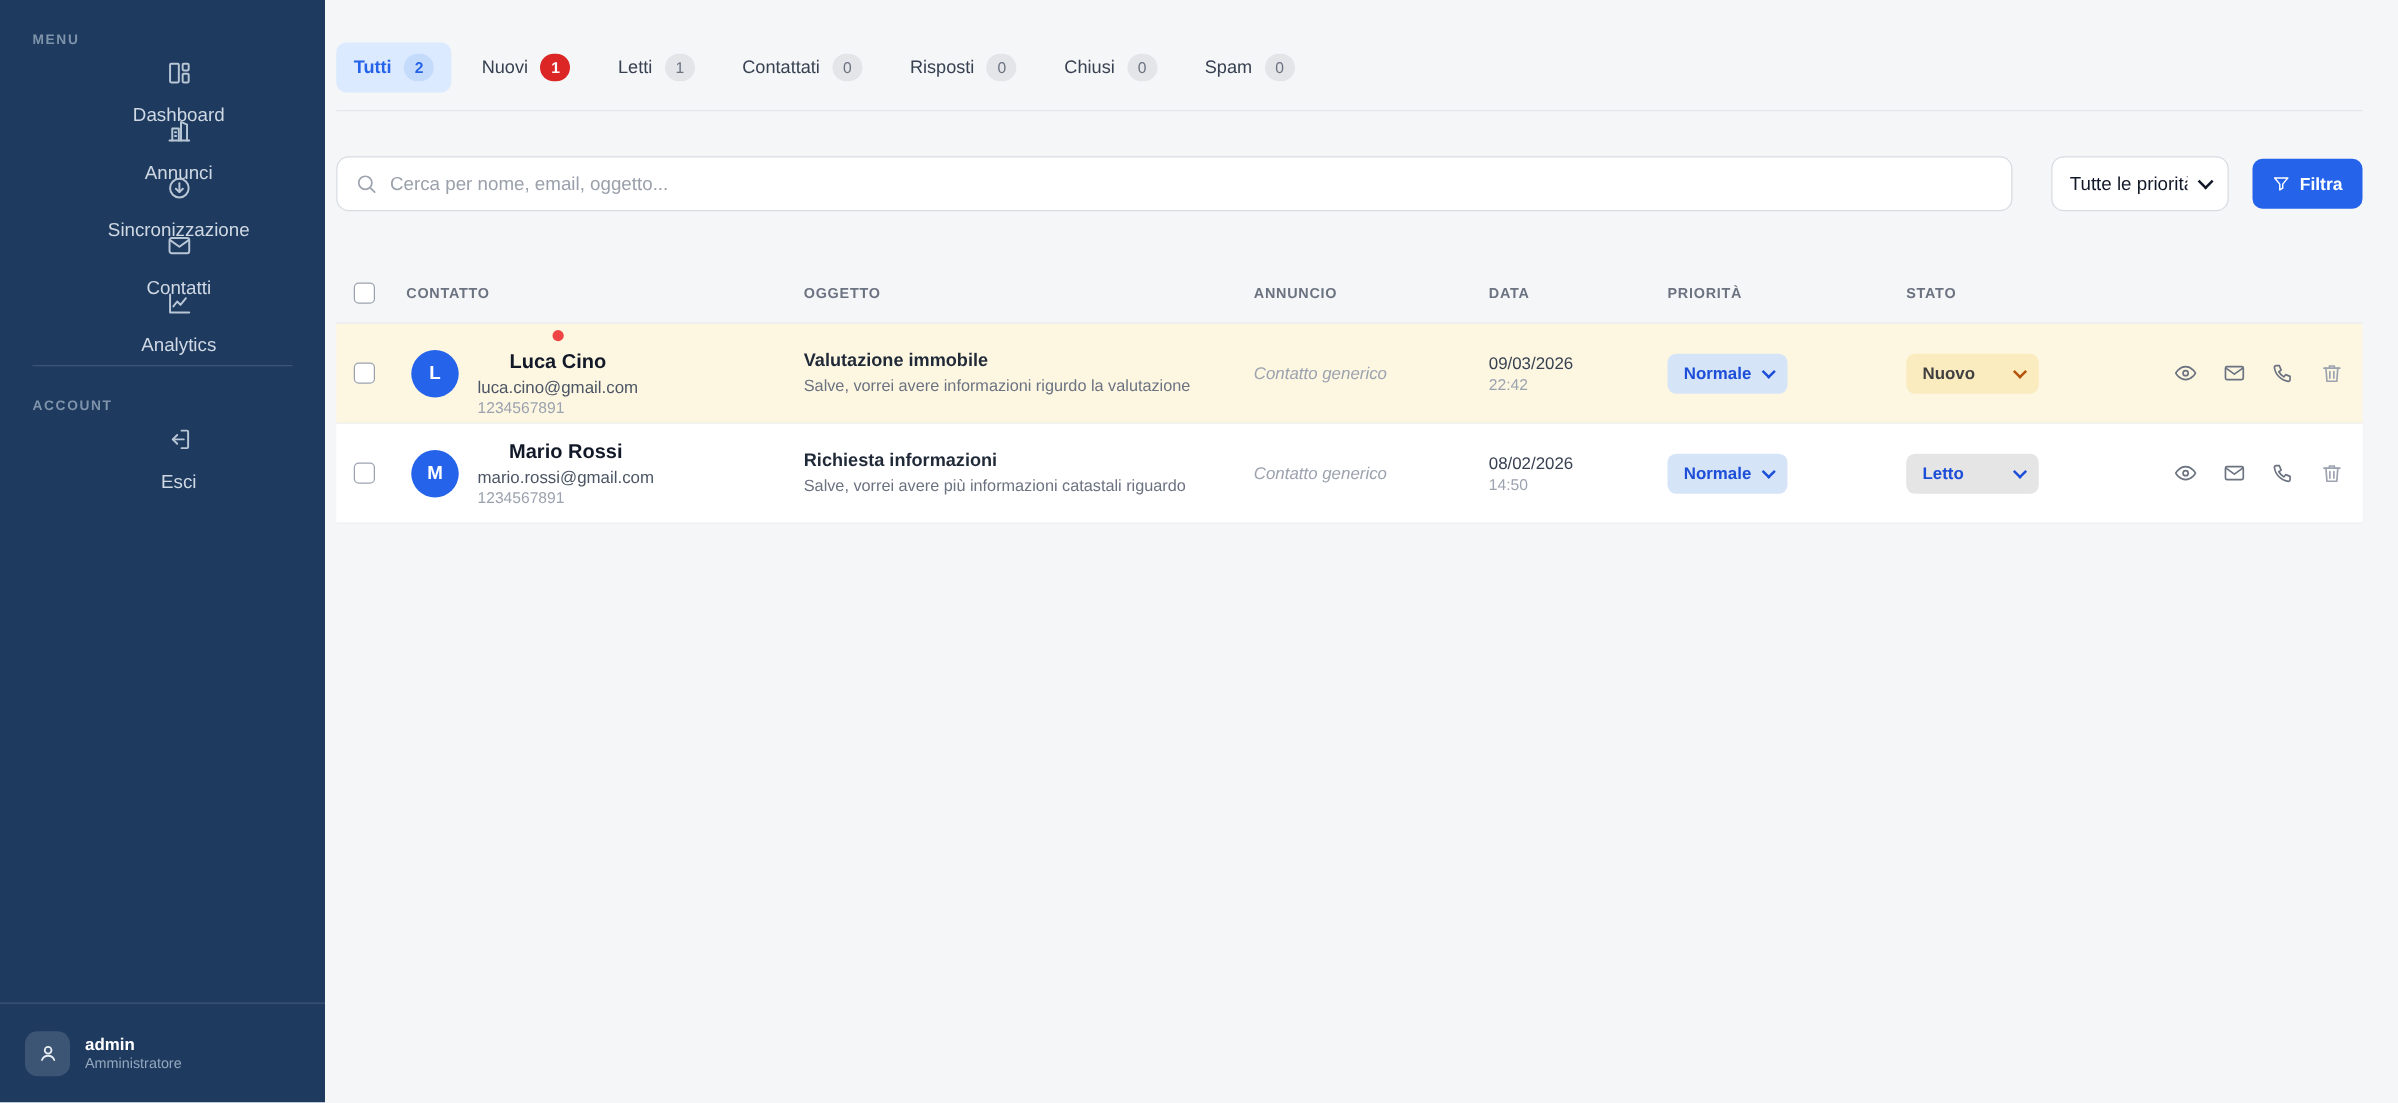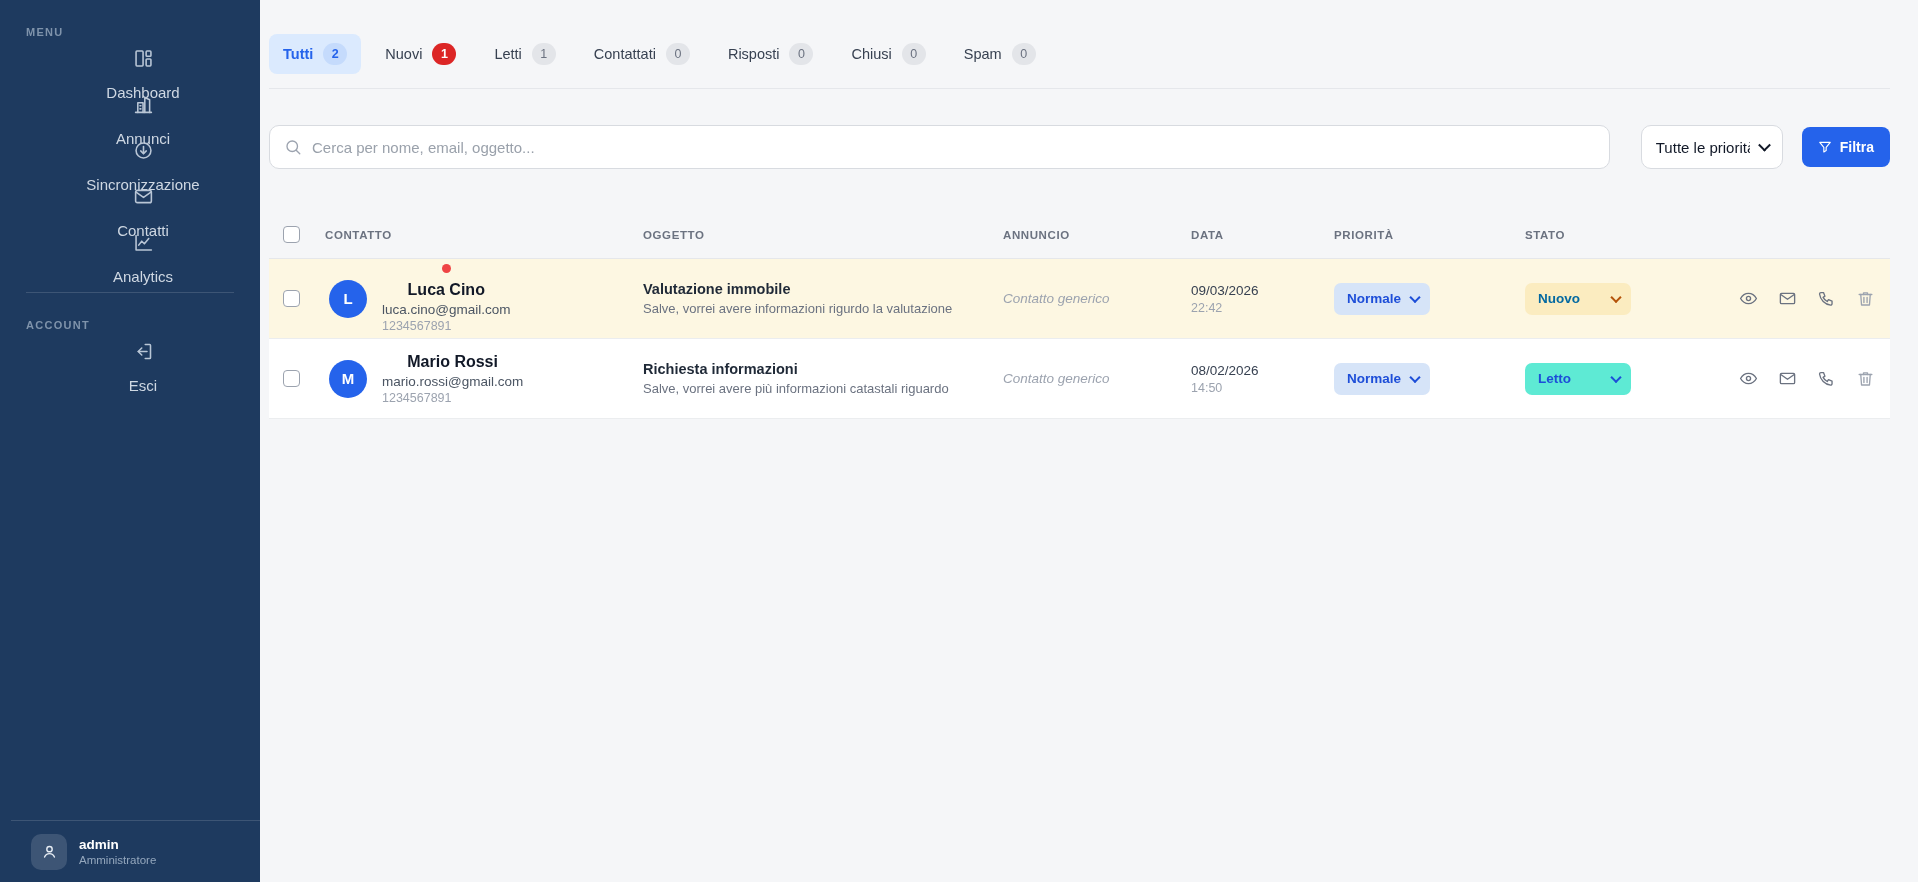--- a/index.html
+++ b/index.html
@@ -8,21 +8,21 @@
   .app { display:flex; width:100%; height:100%; }
 
   
   .sidebar { width:260px; height:100%; background:#1e3a5f; color:#cfd8e3; position:relative; flex-shrink:0; }
   .side-section-label { font-size:11px; font-weight:bold; letter-spacing:1.3px; color:#7f93ab; margin:26px 0 10px 26px; }
   .nav-list { display:flex; flex-direction:column; }
   .nav-item { display:flex; align-items:center; gap:15px; height:46px; padding-left:26px; font-size:15px; color:#cfd8e3; cursor:pointer;flex-direction:column; }
   .nav-icon { width:22px; height:22px; display:inline-flex; align-items:center; justify-content:center; color:#b9c6d6; }
   .nav-icon svg { width:21px; height:21px; }
   .side-divider { height:1px; background:rgba(255,255,255,0.14); margin:14px 26px 0 26px; }
-  .sidebar-footer { position:absolute; left:11px; right:0; bottom:0; height:62px; border-top:1px solid rgba(255,255,255,0.14); display:flex; align-items:center; gap:12px; padding:0 0 0 20px; }
+  .sidebar-footer { position:absolute; left:0; right:0; bottom:0; height:80px; border-top:1px solid rgba(255,255,255,0.14); display:flex; align-items:center; gap:12px; padding:0 0 0 20px; }
   .footer-avatar { width:36px; height:36px; border-radius:10px; background:rgba(255,255,255,0.14); display:flex; align-items:center; justify-content:center; color:#e7edf4; }
   .footer-avatar svg { width:19px; height:19px; }
   .footer-name { font-size:13.5px; font-weight:bold; color:#ffffff; line-height:1.25; }
   .footer-role { font-size:11.5px; color:#94a7bd; }
 
   
   .main { flex:1; height:100%; padding:0 28px 0 9px; overflow:hidden; }
 
   
   .tabbar { display:flex; align-items:center; gap:10px; padding:34px 0 14px 0; border-bottom:1px solid #e5e7eb; }
@@ -64,23 +64,23 @@
   .contact-phone { font-size:12.5px; color:#9ca3af; margin-top:2px; }
   .subject-title { font-size:14.5px; font-weight:bold; color:#1f2937; }
   .subject-preview { font-size:13px; color:#6b7280; margin-top:4px; }
   .cell-annuncio { font-size:13.5px; font-style:italic; color:#9ca3af; }
   .cell-date { font-size:13.5px; color:#374151; }
   .cell-time { font-size:12.5px; color:#9ca3af; margin-top:3px; }
   .mini-sel select { height:32px; border-radius:7px; font-size:13.5px; padding:0 28px 0 13px; font-weight:bold; }
   .sel-prio { color:#1d4ed8; }
   .sel-prio select { background:#d6e4f8; color:#1d4ed8; min-width:96px; }
   .sel-blue { color:#1d4ed8; }
-  .sel-blue select { background:#5eead4; color:#1d4ed8; min-width:106px; }
+  .sel-blue select { background:#e5e5e5; color:#1d4ed8; min-width:106px; }
   .sel-yellow { color:#b45309; }
-  .sel-yellow select { background:#fbecc0; color:#0369a1; min-width:106px; }
+  .sel-yellow select { background:#fbecc0; color:#404040; min-width:106px; }
   .mini-sel::after { right:11px; width:6px; height:6px; }
   .cell-actions { display:flex; align-items:center; gap:9px; justify-content:flex-end; padding-right:10px; }
   .icon-btn { background:transparent; border:none; cursor:pointer; width:30px; height:30px; display:flex; align-items:center; justify-content:center; color:#6b7280; }
   .icon-btn svg { width:19px; height:19px; }
   .icon-btn.trash { color:#9ca3af; }
 </style>
 </head>
 <body>
 
 <div class="app">

